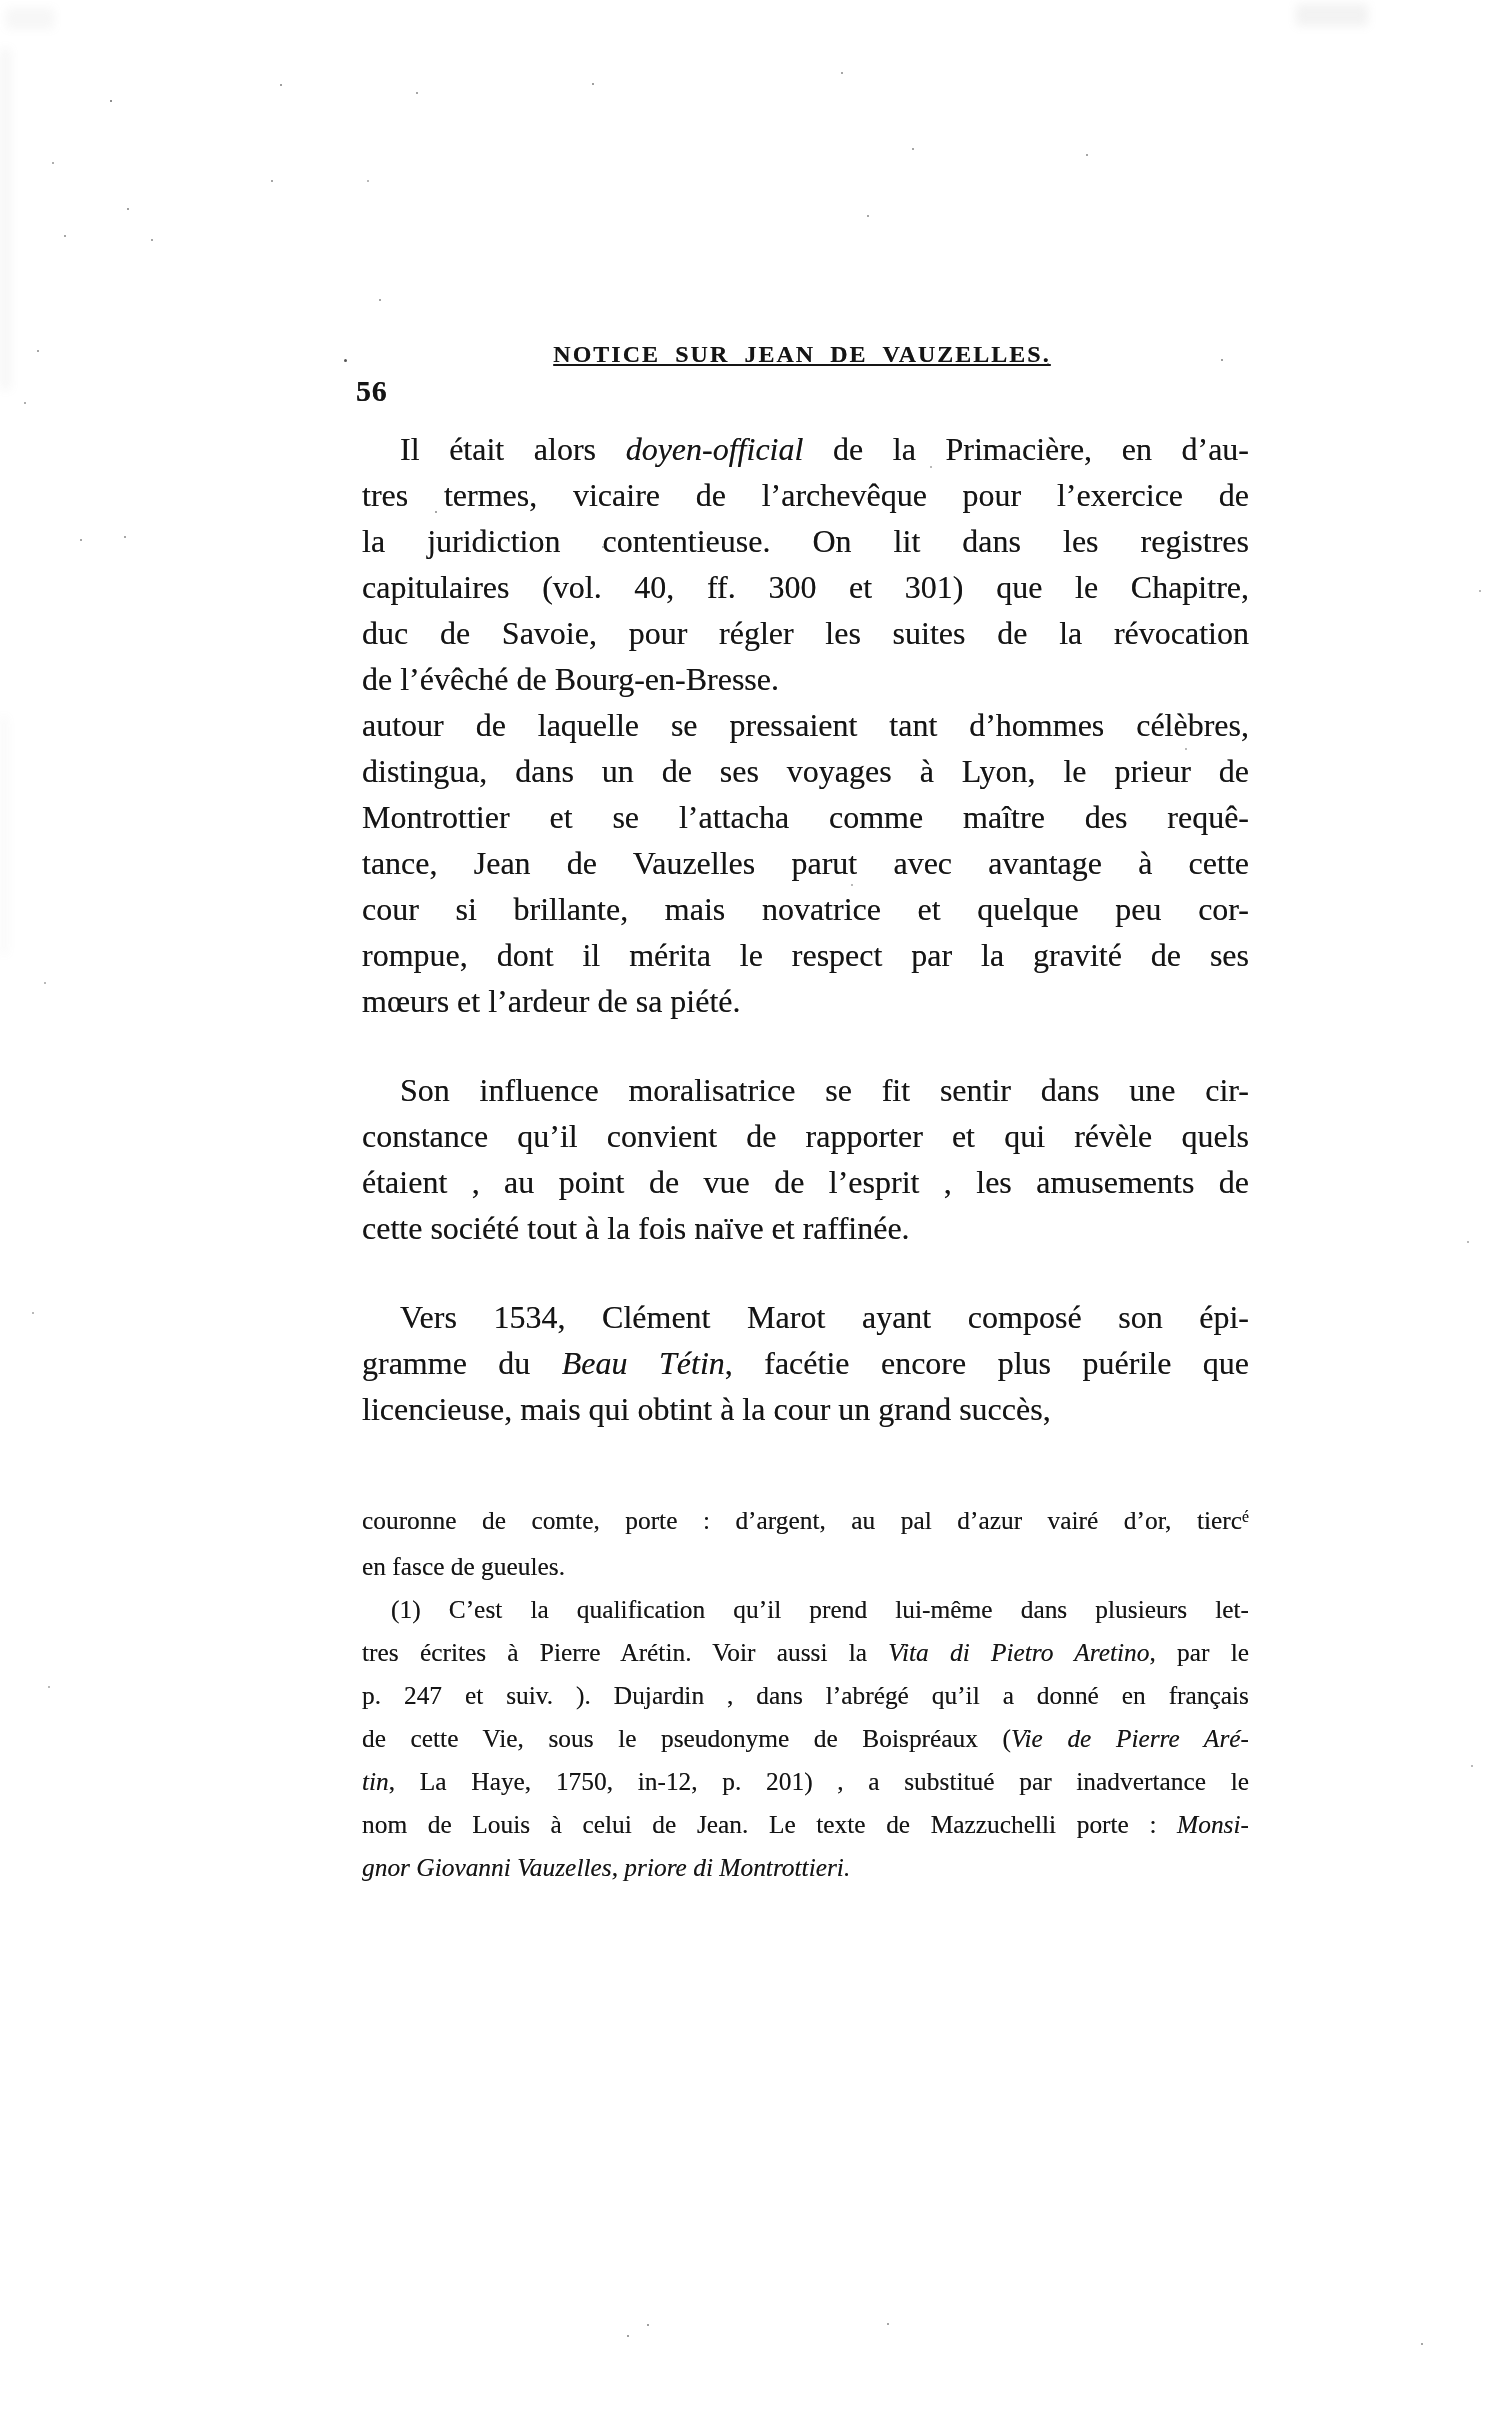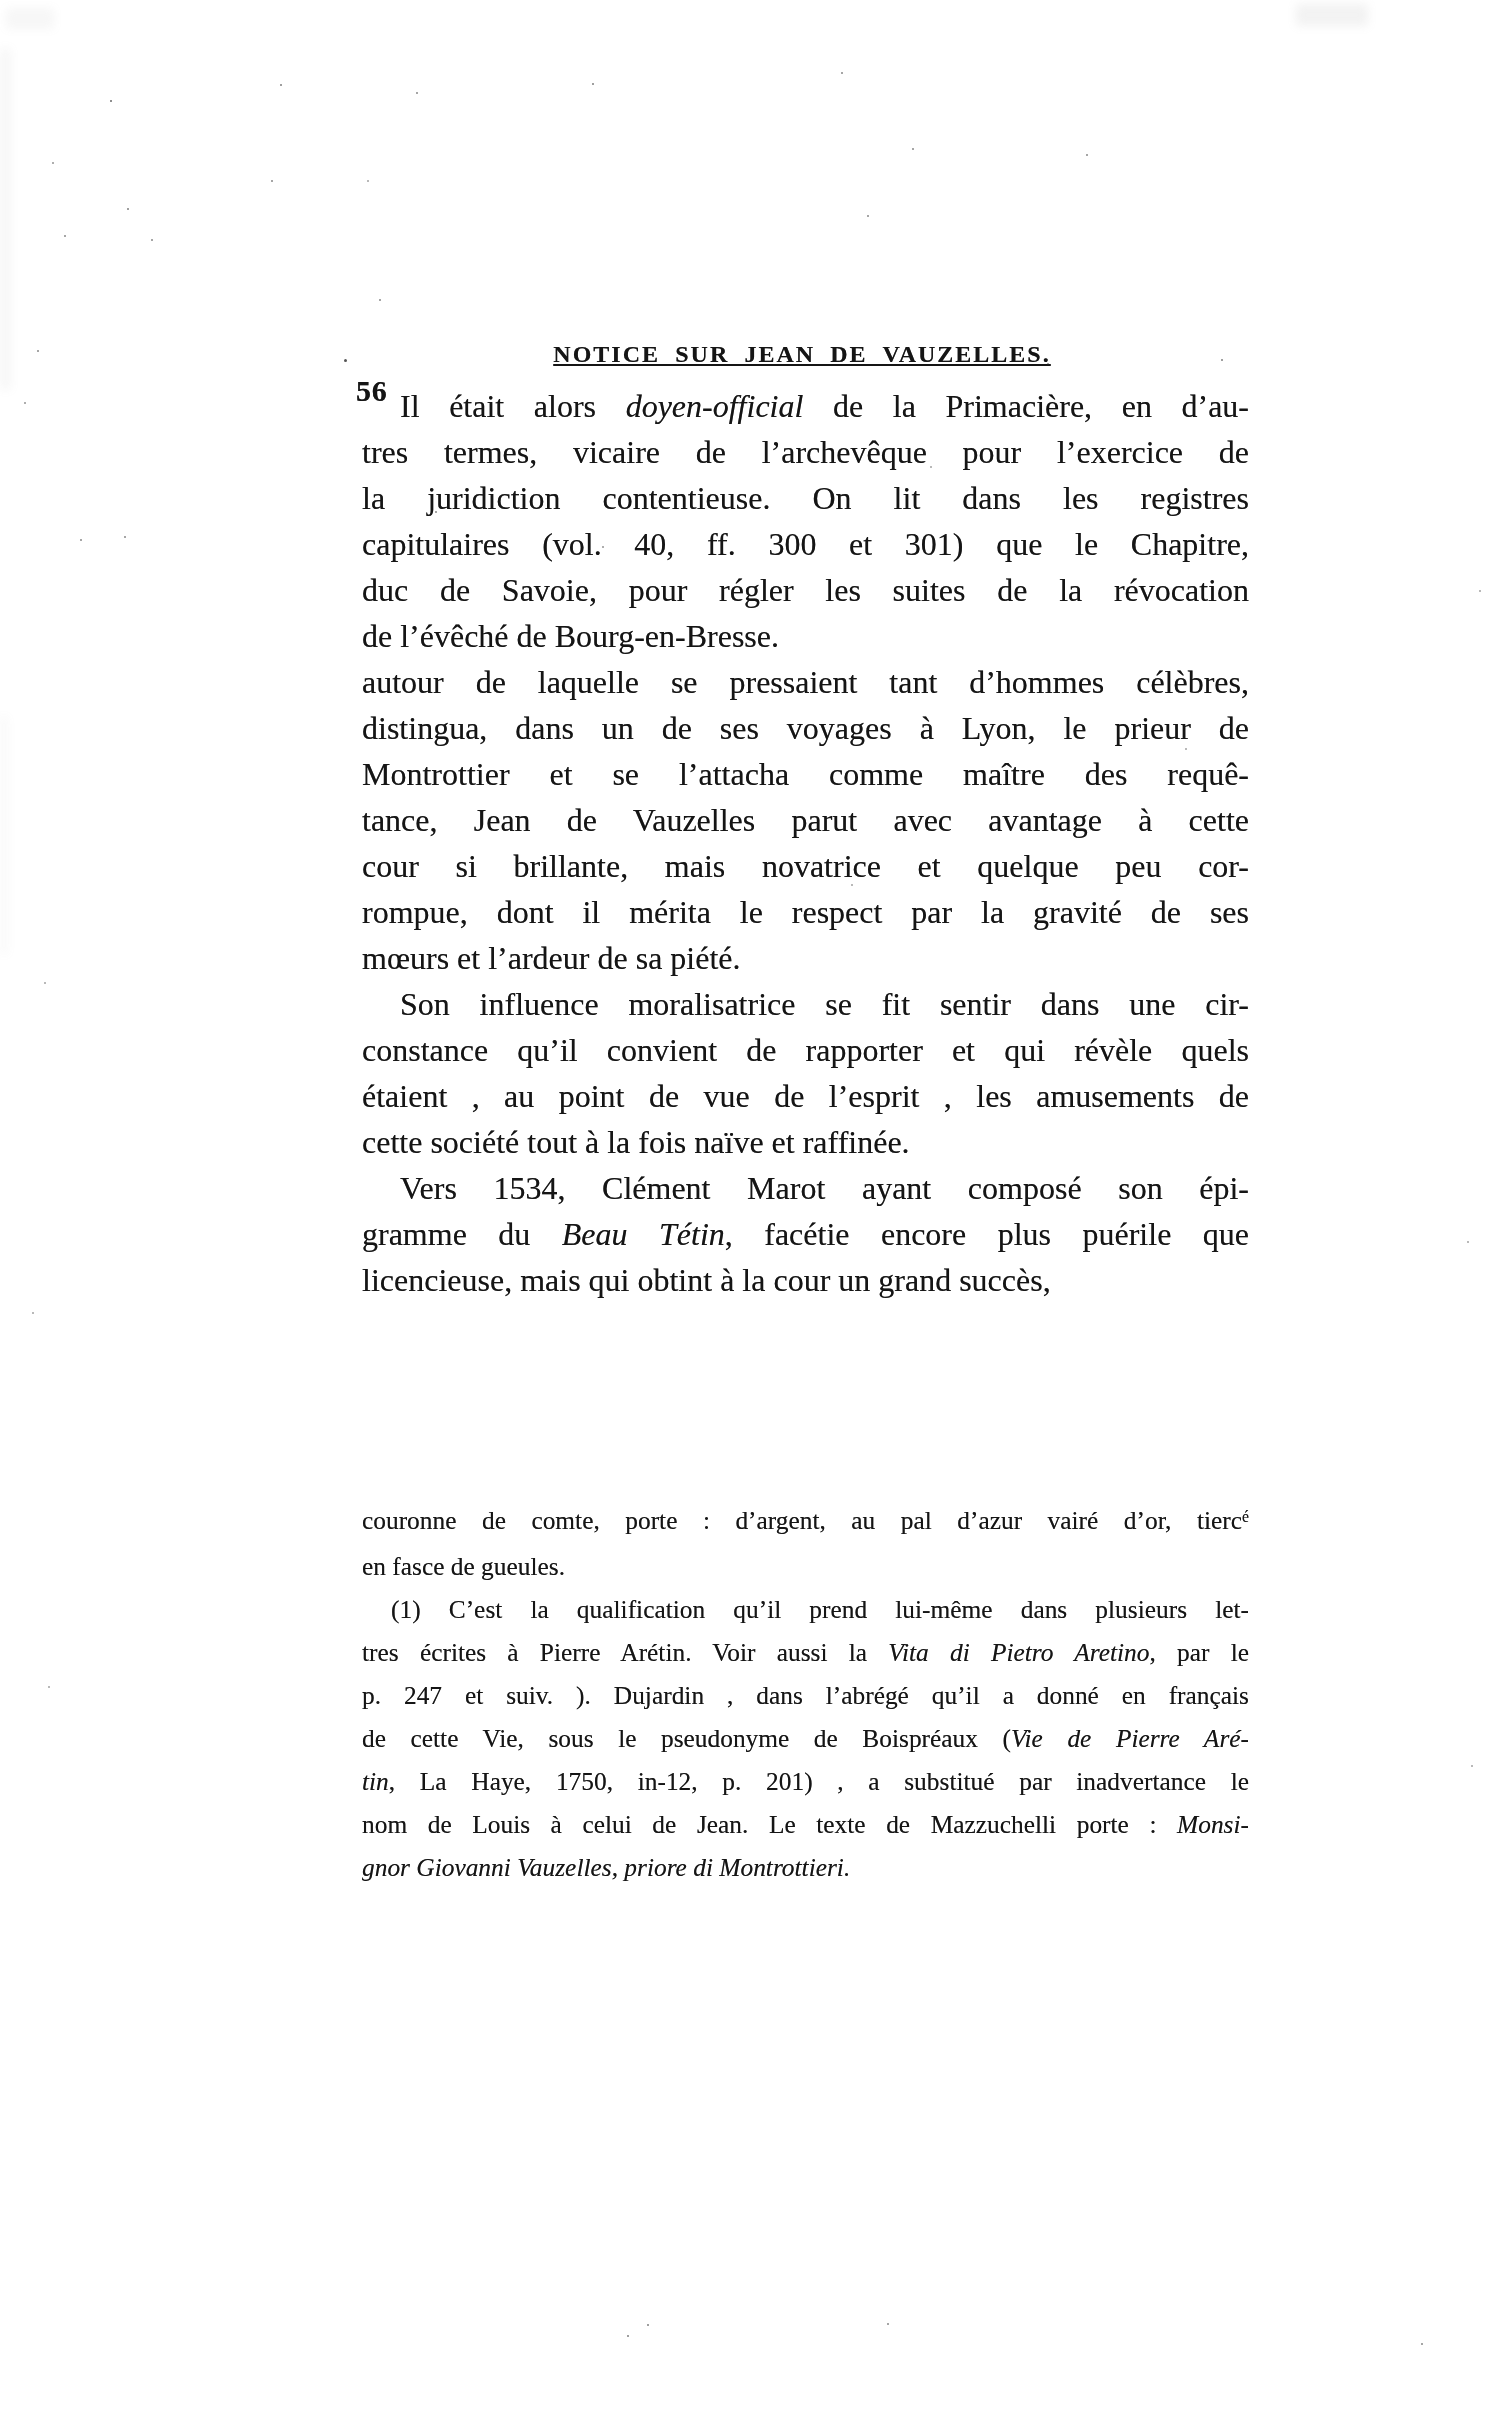--- a/index.html
+++ b/index.html
@@ -31,21 +31,21 @@
     text-shadow:0 0 0.6px rgba(0,0,0,0.55);
   }
   
   .footnote-block{
     position:absolute;left:362px;top:1499px;width:887px;
     font-size:25.4px;line-height:43px;
     text-shadow:0 0 0.5px rgba(0,0,0,0.5);
   }
   .line{text-align:justify;text-align-last:justify;}
   .line.last{text-align-last:left;}
-  .body-block .line.indent{text-indent:38px;}
+  .body-block .line.indent{text-indent:38px;margin-top:43px;}
   .footnote-block .line.indent{text-indent:29px;}
   .i{font-style:italic;}
   .sup{font-size:62%;vertical-align:baseline;position:relative;top:-0.45em;}
   
   .speck{position:absolute;background:#2a2a2a;border-radius:50%;}
   .blob{position:absolute;background:#9a9a9a;filter:blur(4.8px);}
 </style>
 </head>
 <body>
 

